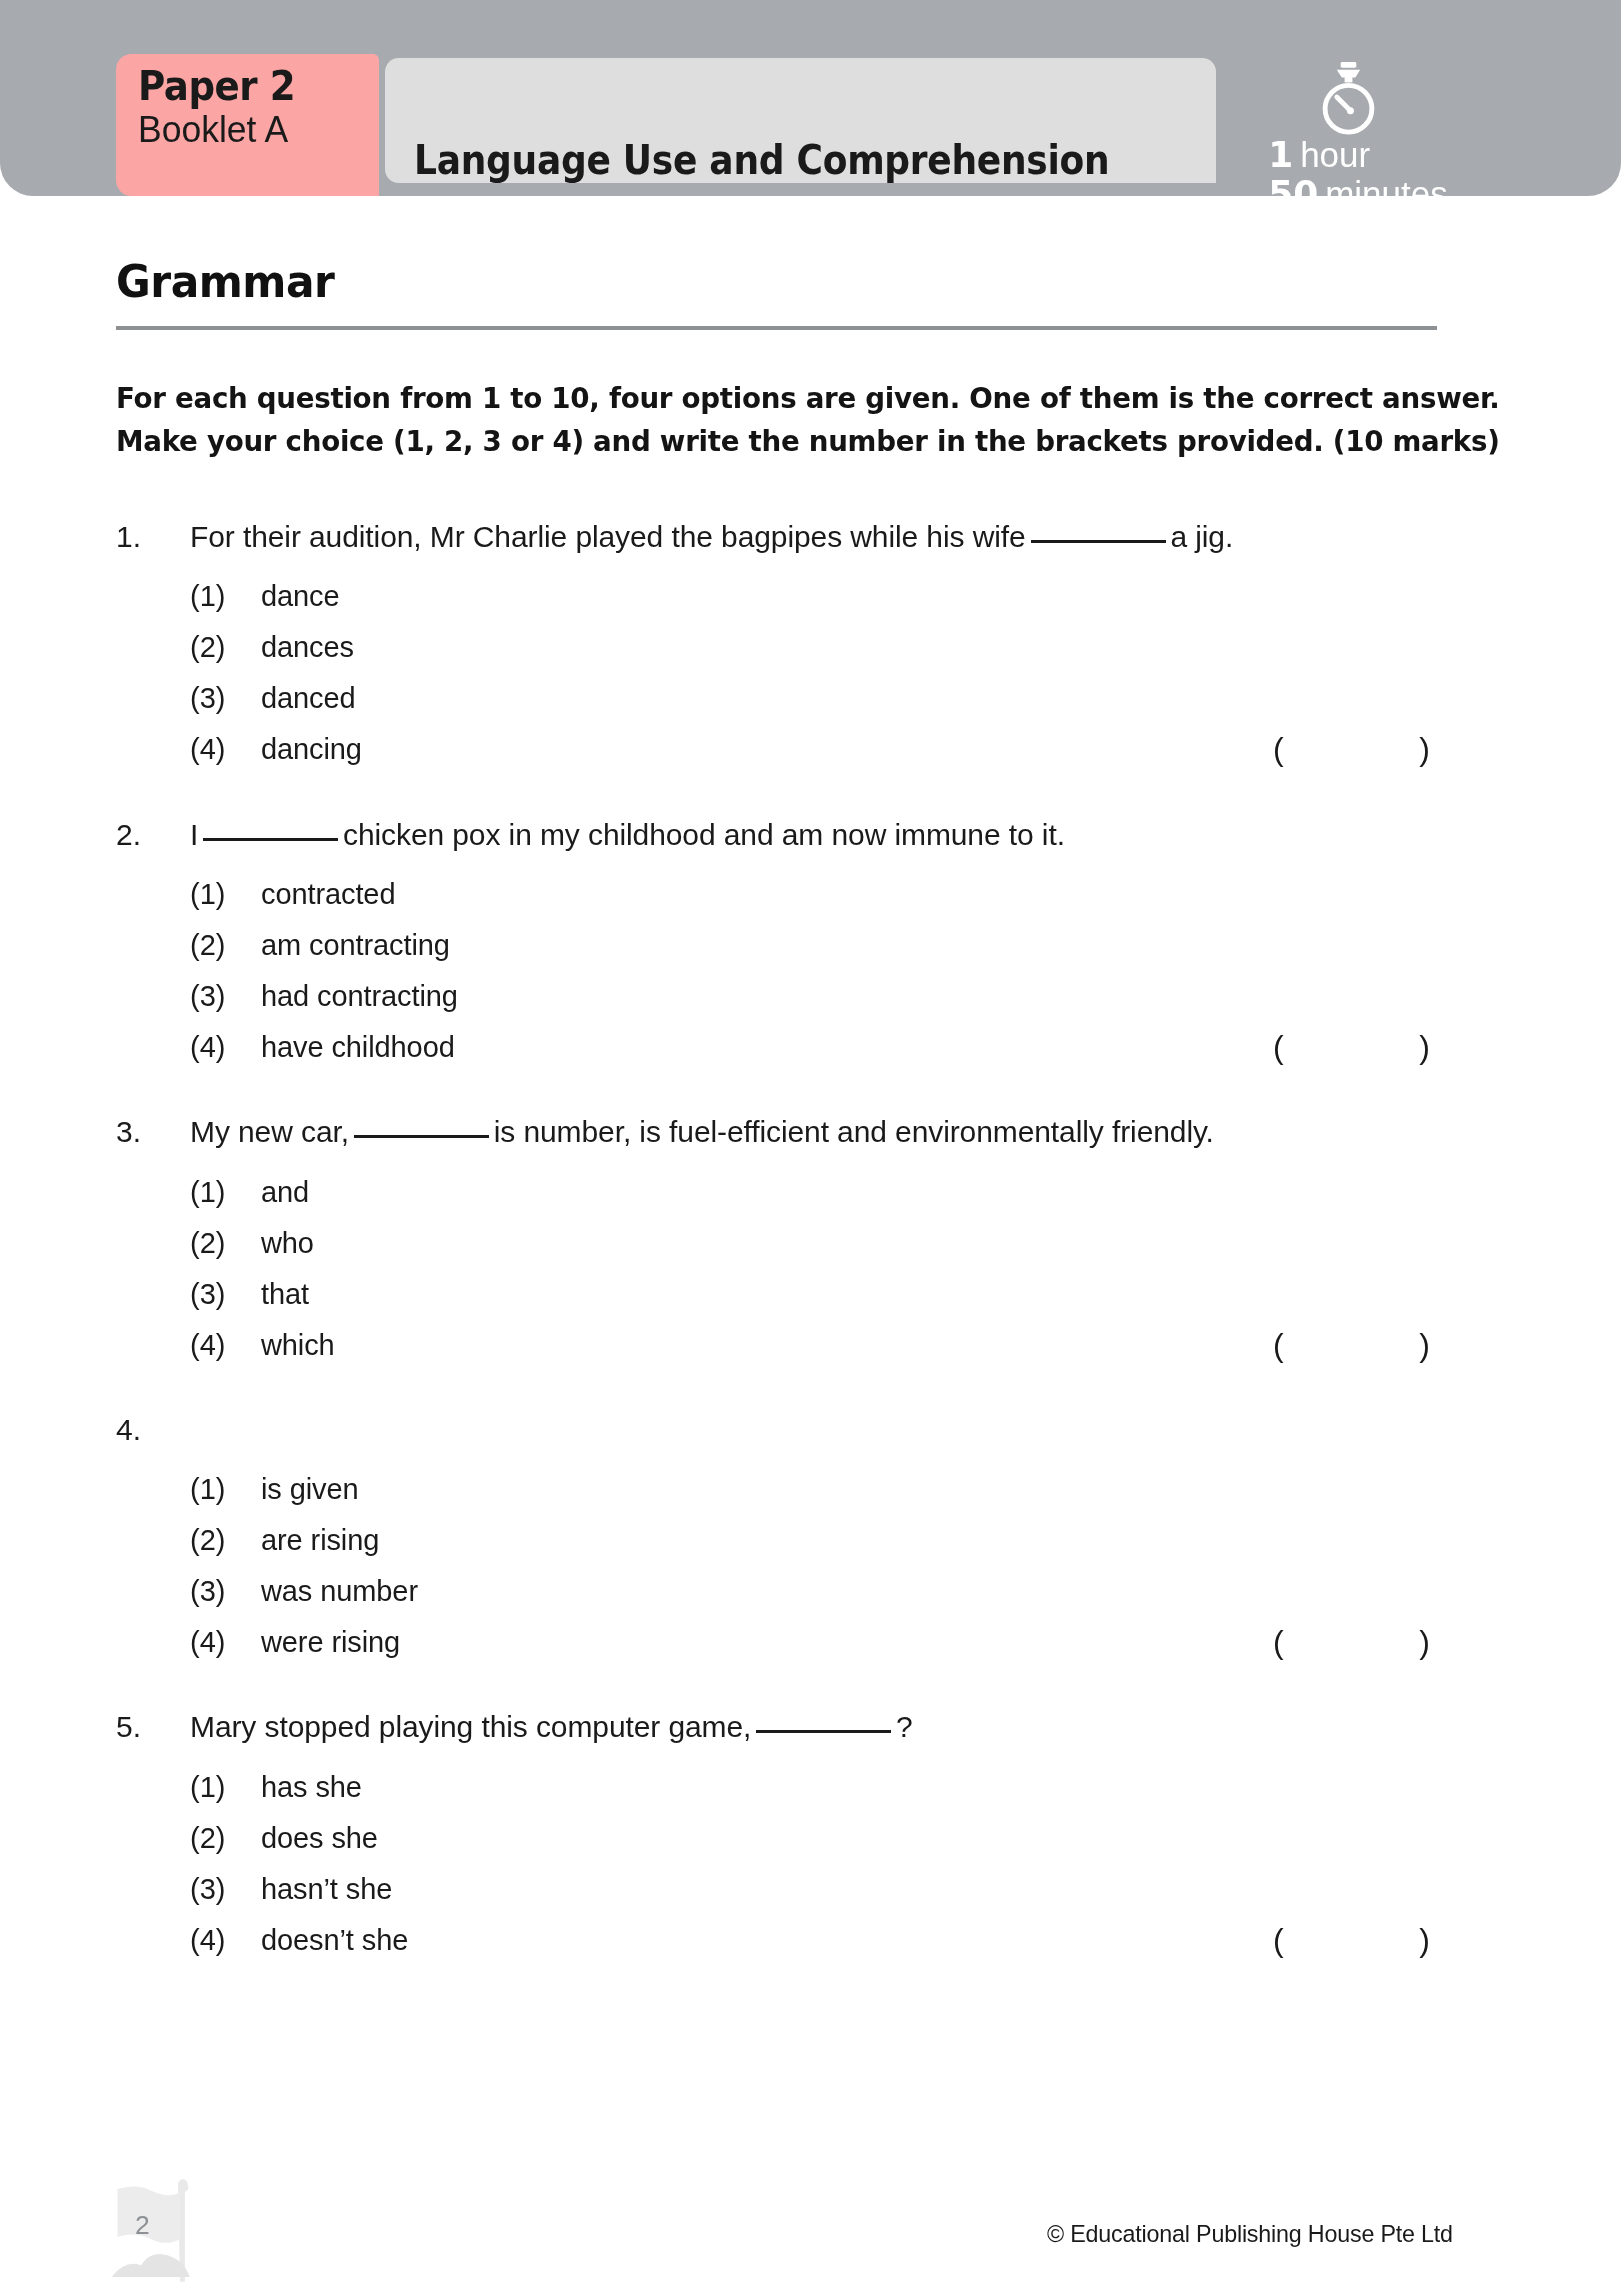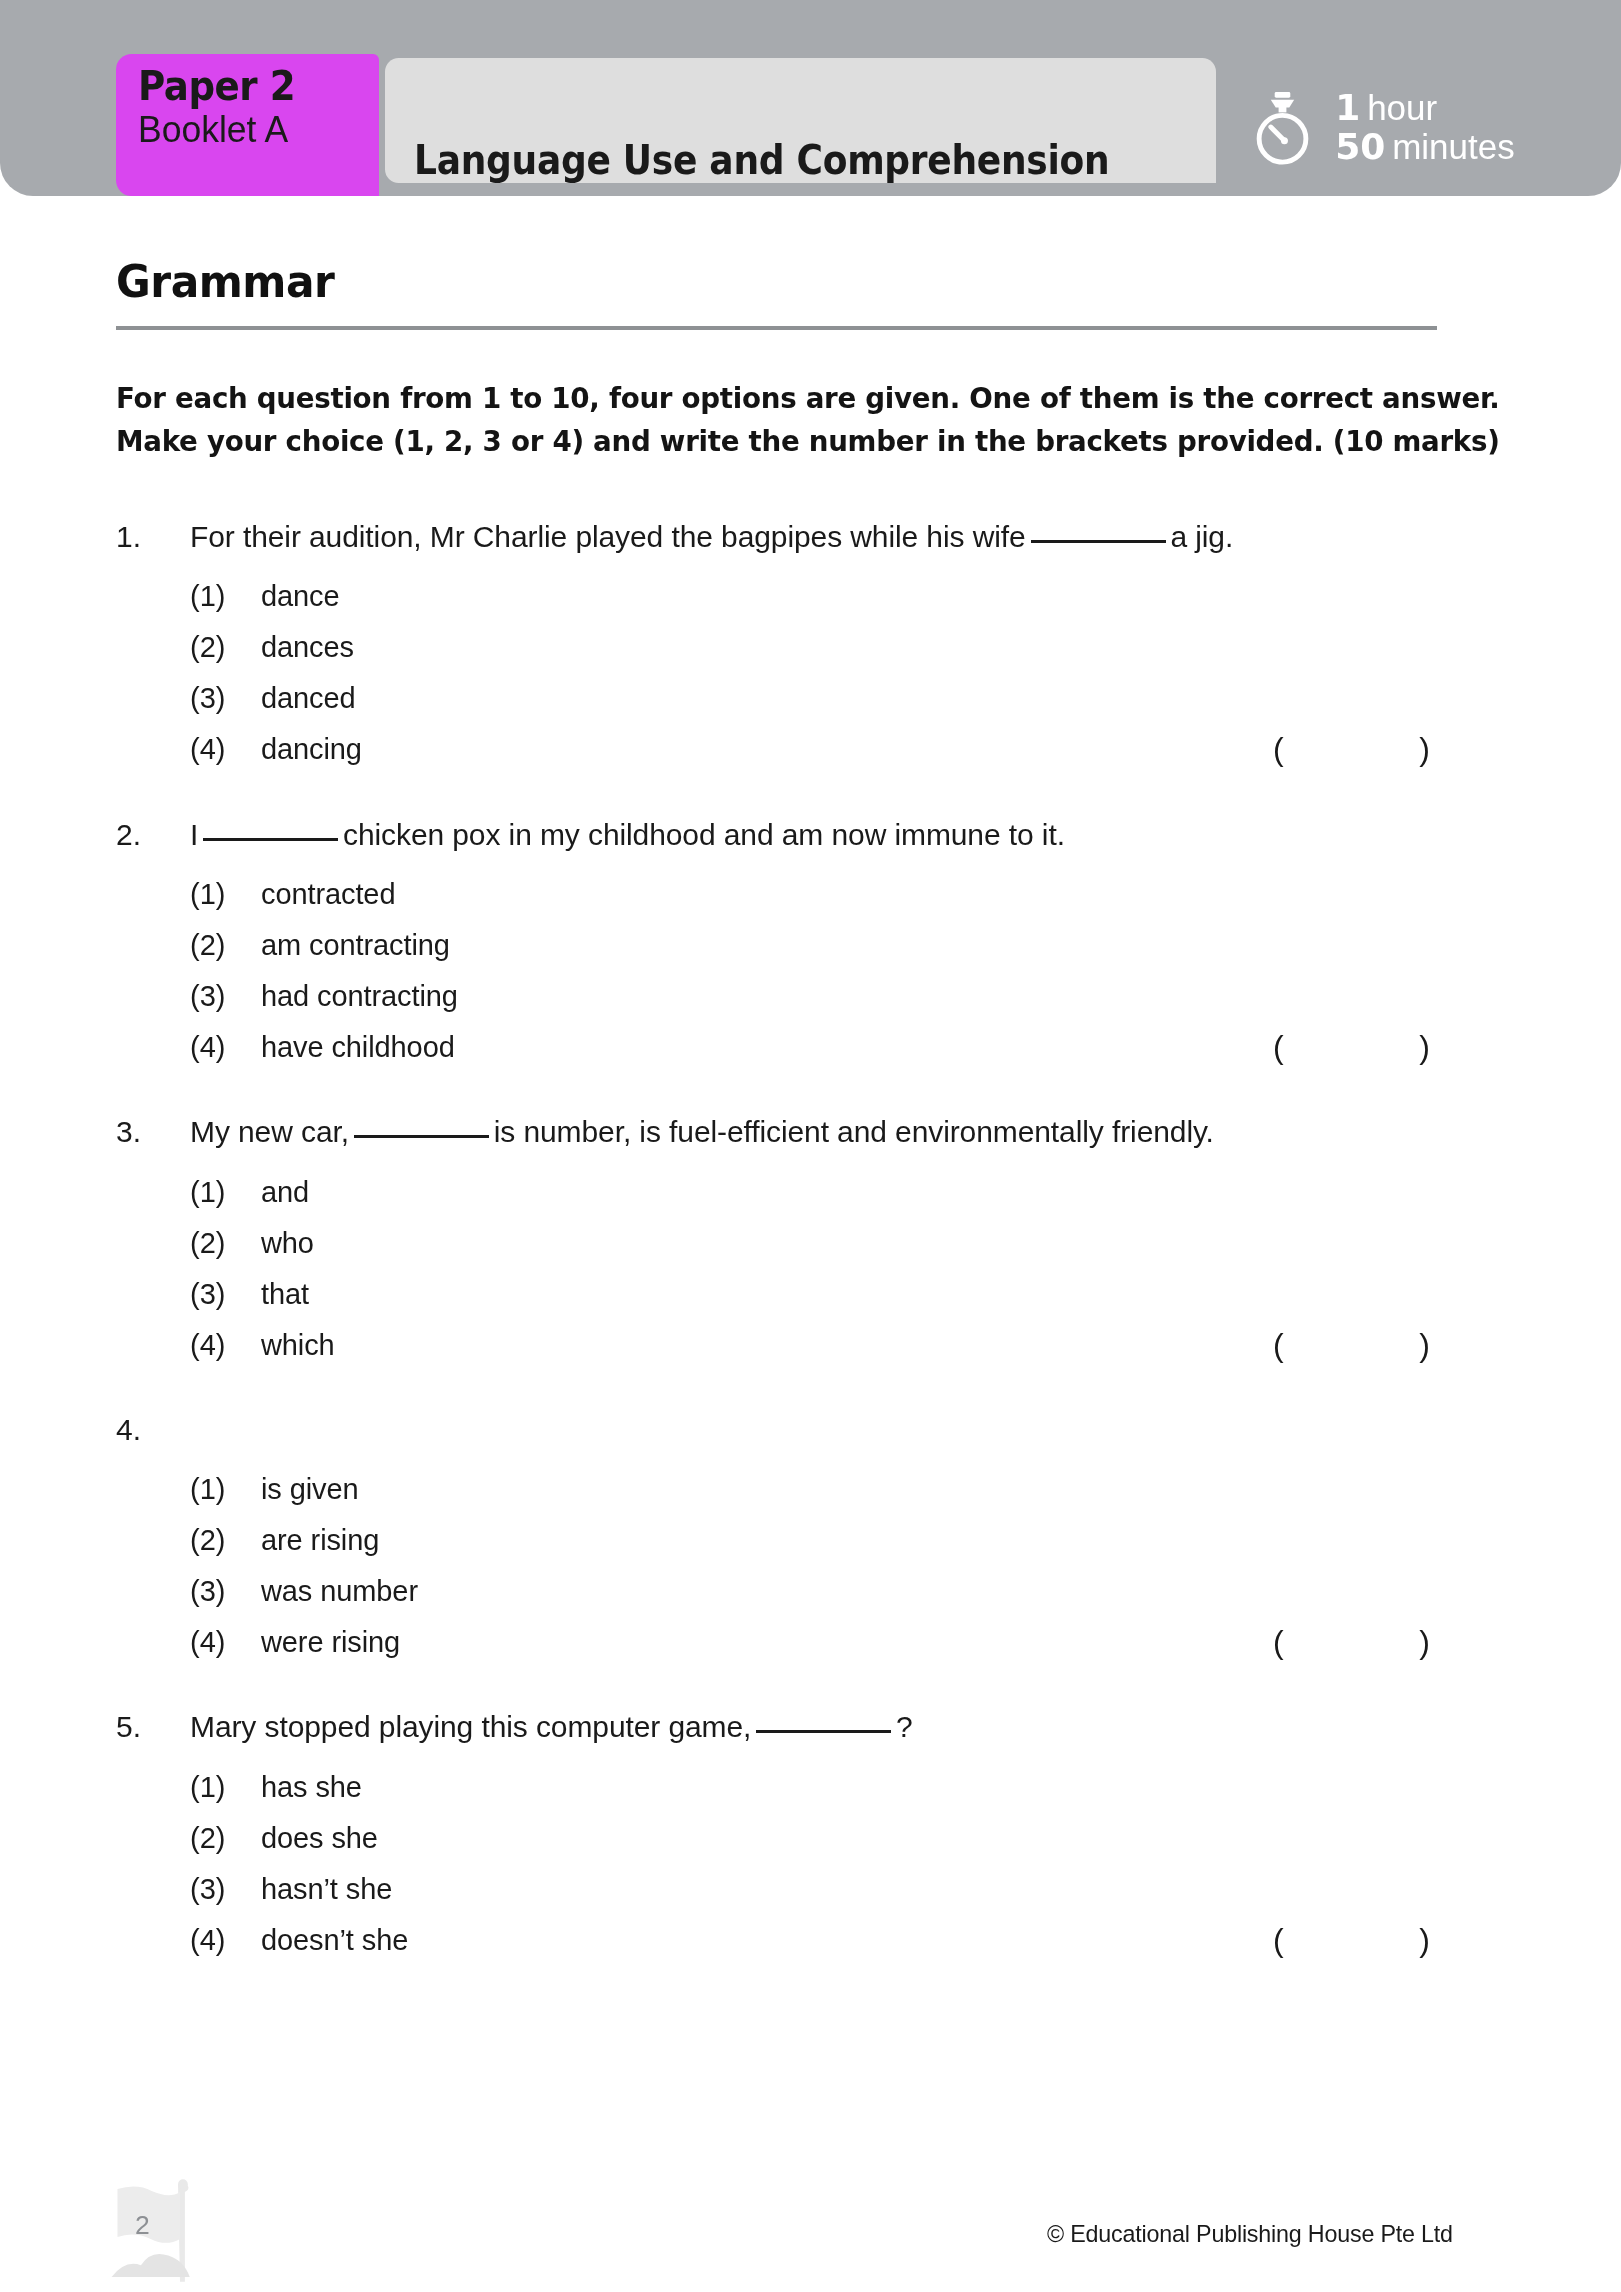--- a/index.html
+++ b/index.html
@@ -30,21 +30,21 @@
   .header-inner {
     position: absolute;
     top: 54px;
     left: 116px;
     display: flex;
     align-items: stretch;
   }
 
   
   .paper-tab {
-    background: #d946ef;
+    background: #fca5a5;
     border-radius: 15.7px 5.9px 0 15.7px;
     width: 263px;
     height: 142px;
     box-sizing: border-box;
     padding: 10.8px 0 0 21.6px;
     position: relative;
     z-index: 3;
   }
   .paper-tab .paper-line1 {
     font-family: "DejaVu Sans", sans-serif;
@@ -90,20 +90,21 @@
     letter-spacing: -0.3px;
   }
 
   
   .duration-block {
     display: flex;
     align-items: center;
     margin-left: 33px;
     margin-top: 5.9px;
     color: #ffffff;
+    flex-direction: column;
   }
   .stopwatch-icon {
     width: 67px;
     height: 76px;
     flex: 0 0 auto;
   }
   .duration-text {
     margin-left: 19.6px;
     line-height: 1.08;
   }

